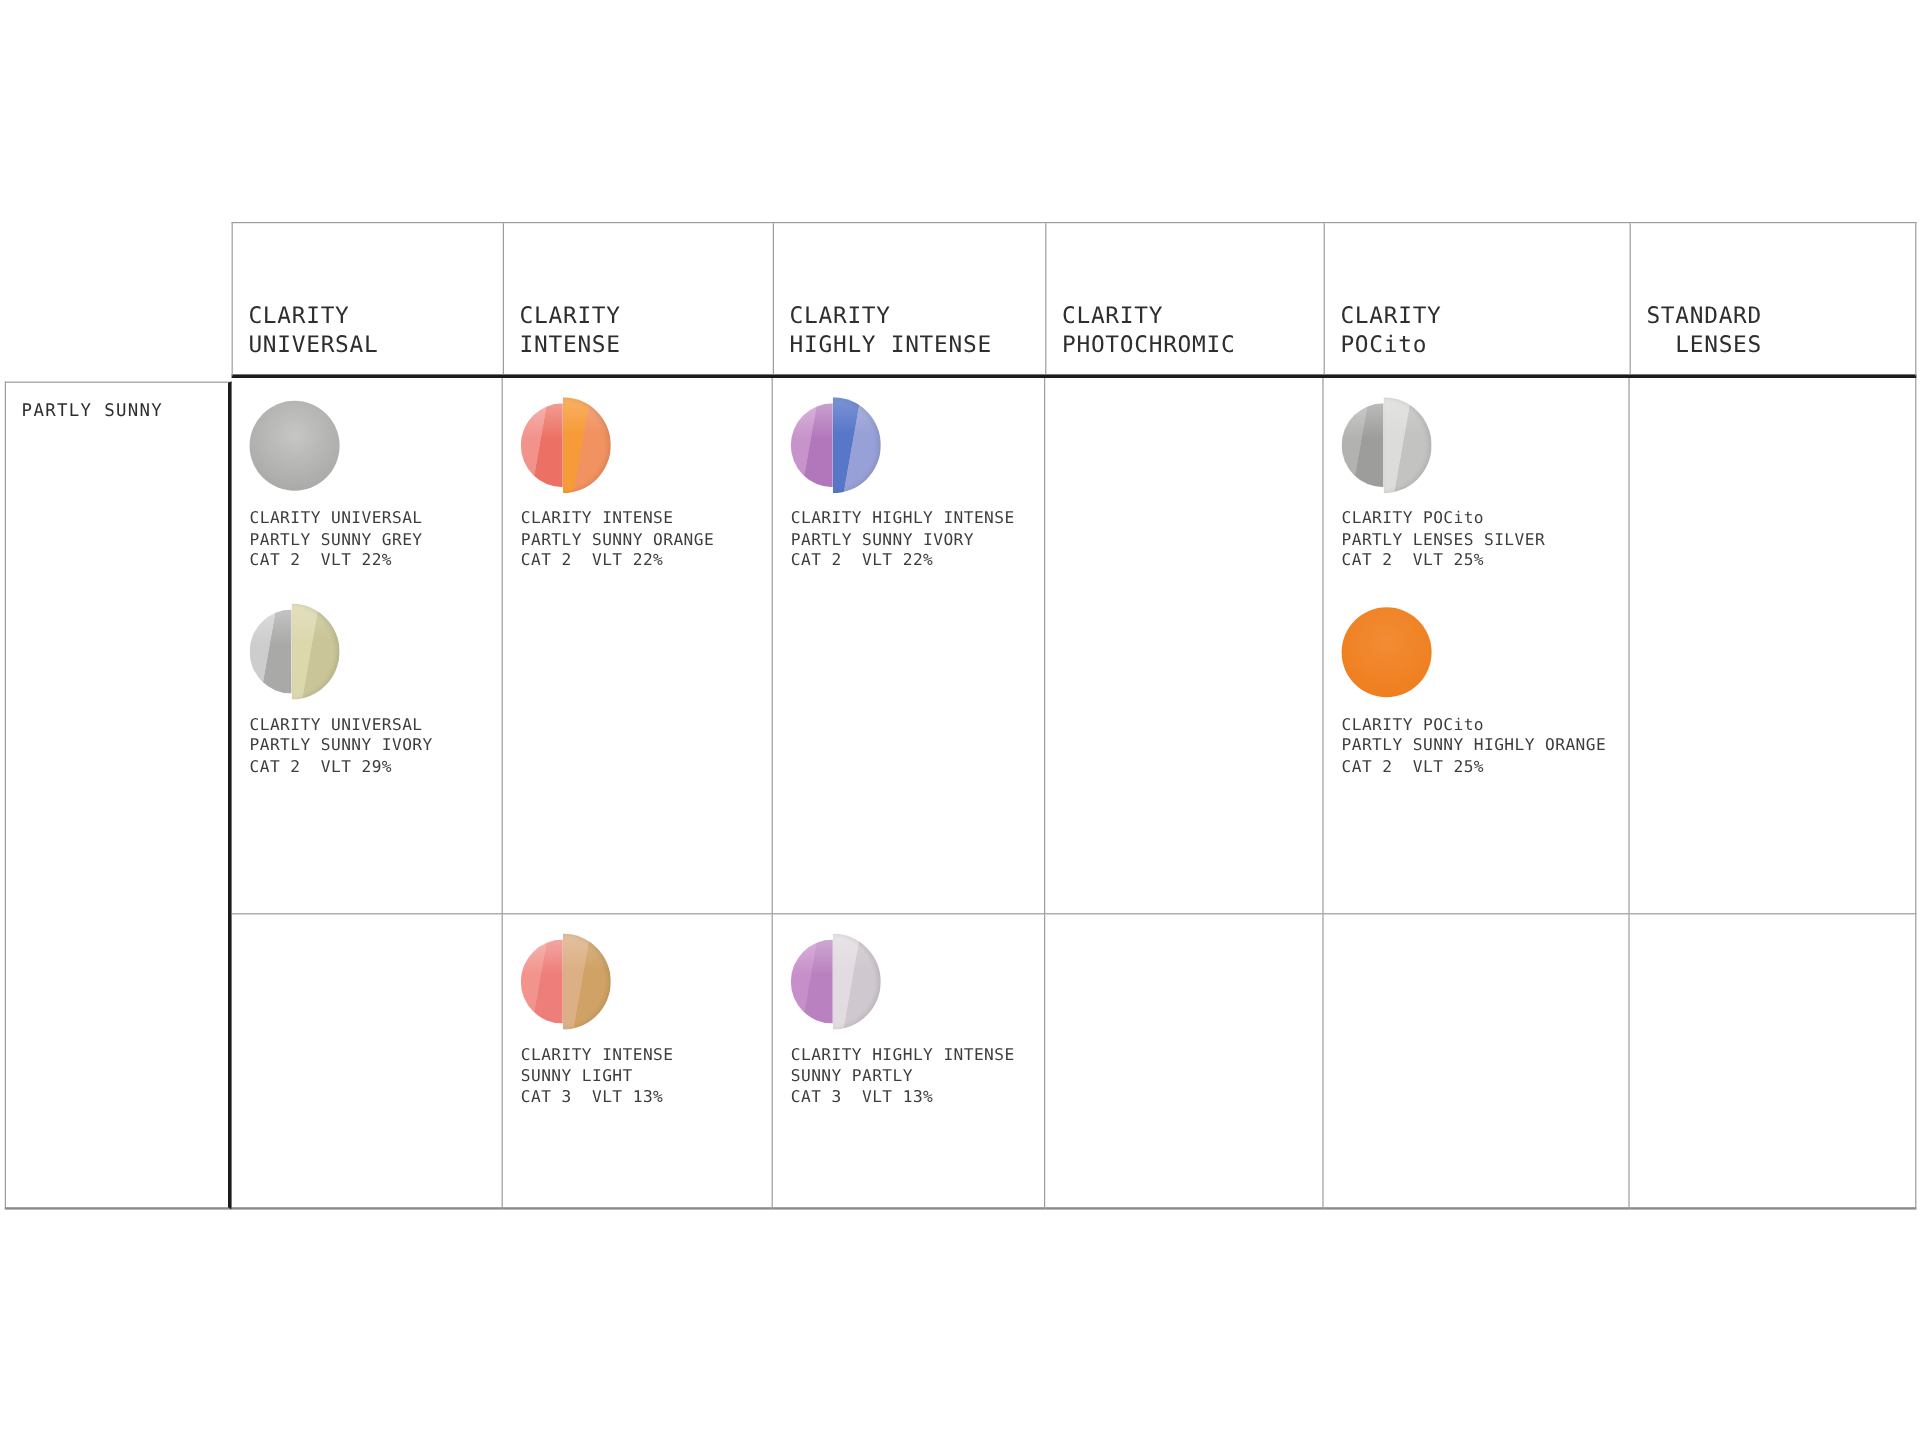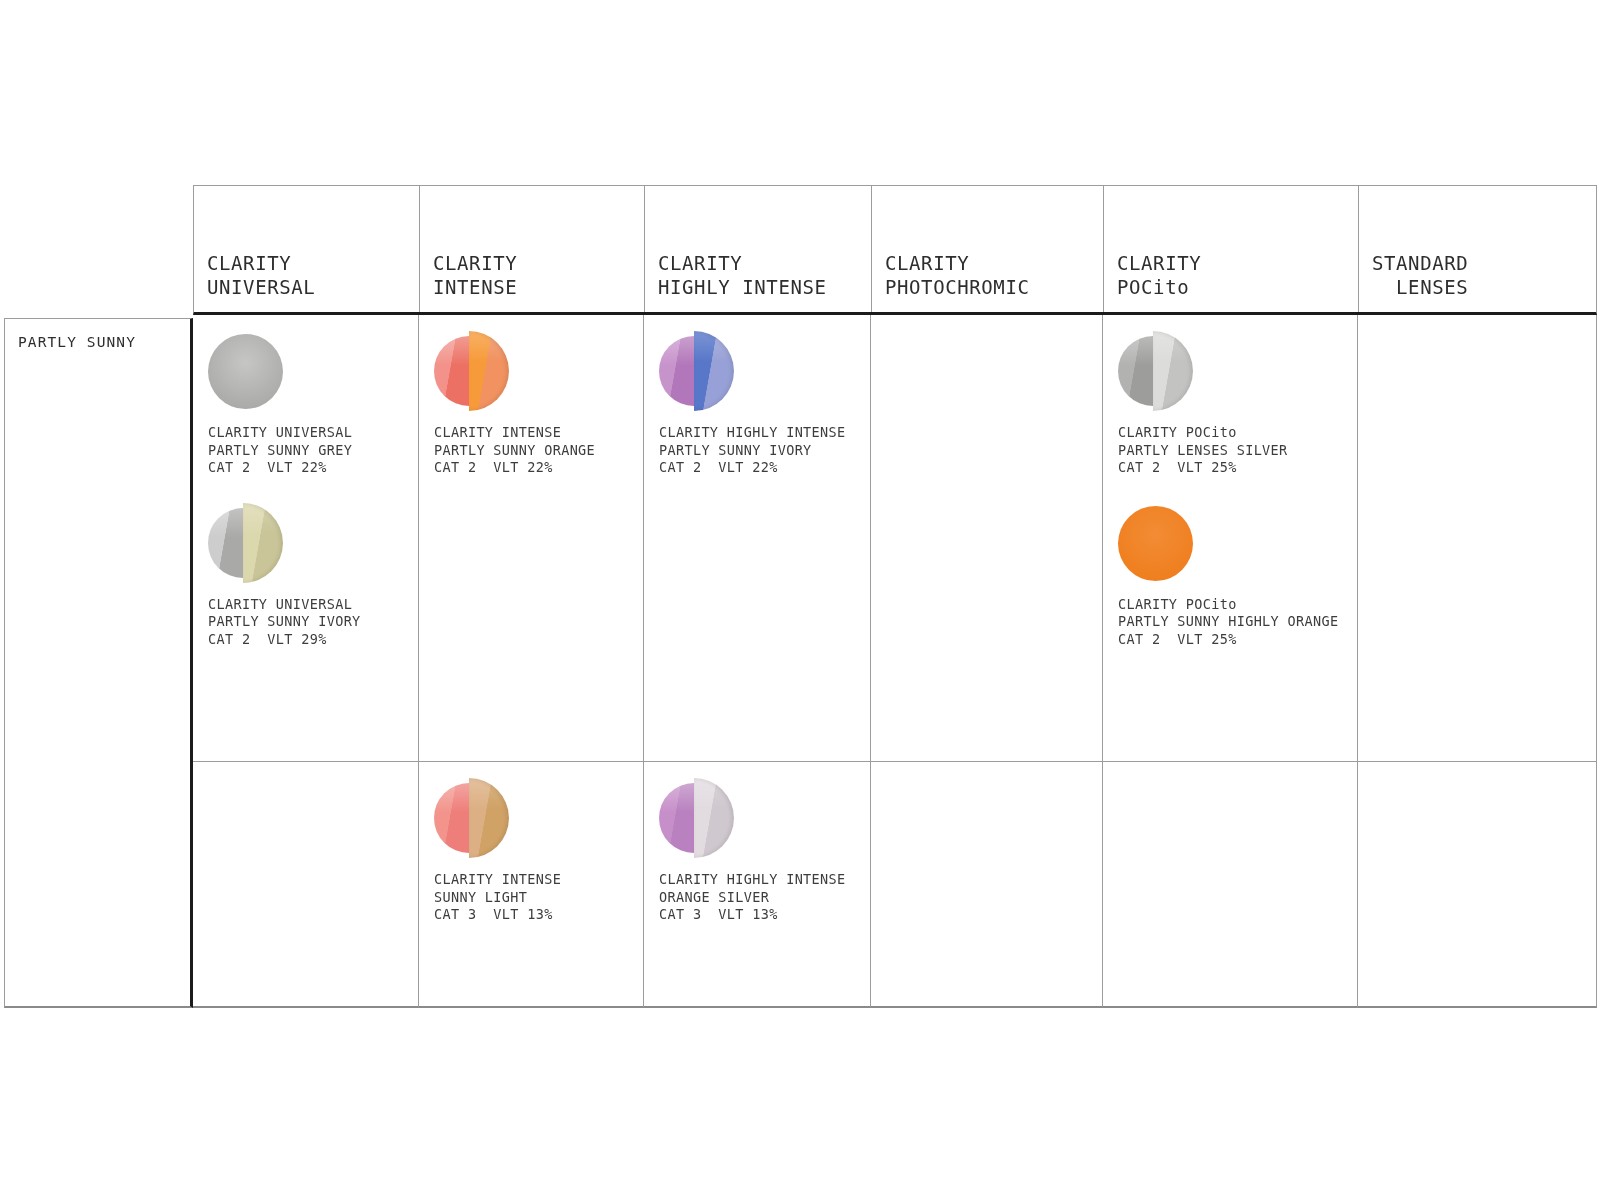--- a/index.html
+++ b/index.html
@@ -197,21 +197,21 @@
     </div>
 
     <div class="c-cell last-row">
       <div class="swatch-block">
         <div class="swatch">
             <div class="half-left" style="background: linear-gradient(rgba(255, 255, 255, 0.3), rgba(255, 255, 255, 0) 42%), linear-gradient(100deg, rgb(199, 143, 201) 46%, rgb(185, 129, 191) 47%);"></div>
             <div class="half-right" style="background: linear-gradient(rgba(255, 255, 255, 0.22), rgba(255, 255, 255, 0) 38%), linear-gradient(100deg, rgb(226, 220, 225) 42%, rgb(207, 200, 206) 43%);"></div>
           </div>
         <div class="caption">
           <div class="cap-line">CLARITY HIGHLY INTENSE</div>
-          <div class="cap-line">ORANGE SILVER</div>
+          <div class="cap-line">SUNNY PARTLY</div>
           <div class="cap-line">CAT 3  VLT 13%</div>
         </div>
       </div>
     </div>
 
     <div class="c-cell last-row"></div>
     <div class="c-cell last-row"></div>
     <div class="c-cell last-row"></div>
 
   </div>

